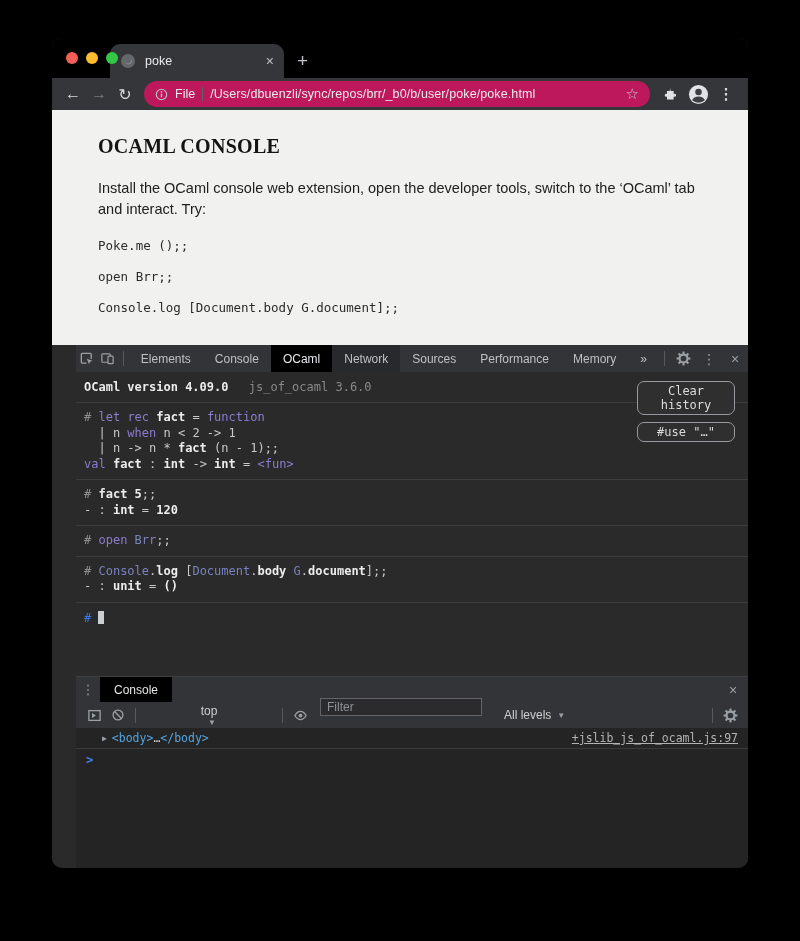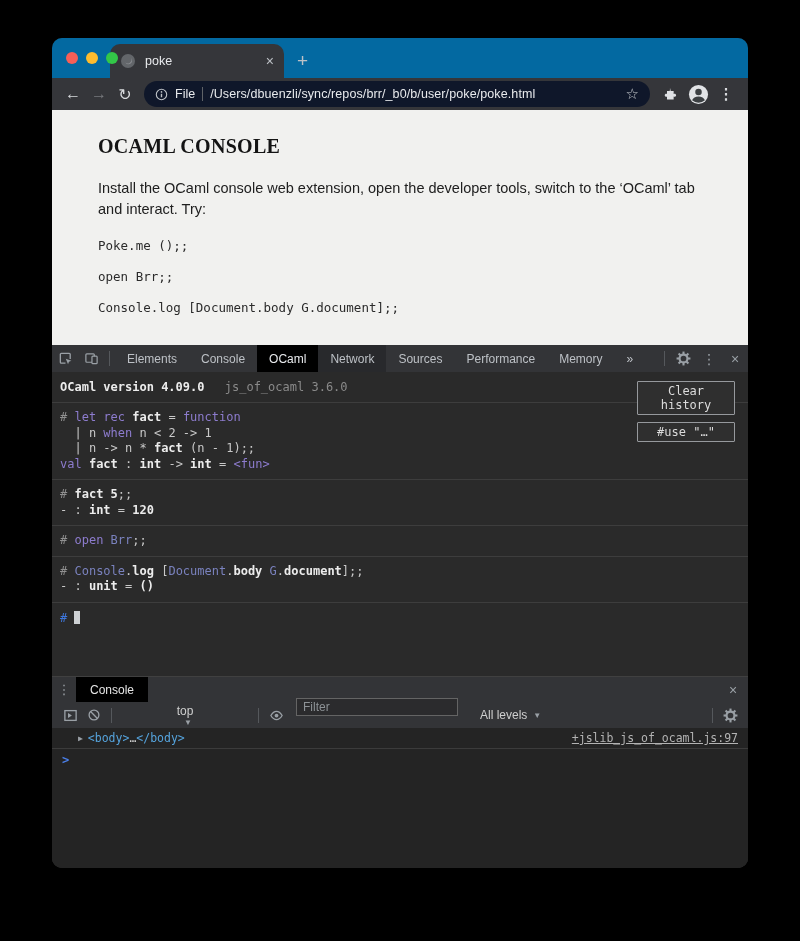--- a/index.html
+++ b/index.html
@@ -4,59 +4,59 @@
 <style>
   * { margin:0; padding:0; box-sizing:border-box; }
   html,body { width:800px; height:941px; background:#000; overflow:hidden;
               font-family:"Liberation Sans", sans-serif; }
 
   .window { position:absolute; left:52px; top:38px; width:696px; height:830px;
             border-radius:10px; overflow:hidden; background:#242424;
             display:flex; flex-direction:column; }
 
   
-  .tabstrip { height:40px; background:#0369a1; flex:none; position:relative;
+  .tabstrip { height:40px; background:#000000; flex:none; position:relative;
               display:flex; align-items:flex-end; }
   .traffic { position:absolute; left:14px; top:14px; display:flex; gap:8px; }
   .light { width:12px; height:12px; border-radius:50%; }
   .light.red { background:#f65f57; } .light.yellow { background:#fdbc2e; }
   .light.green { background:#33c748; }
   .tab { margin-left:58px; width:174px; height:34px; background:#35363a;
          border-radius:10px 10px 0 0; display:flex; align-items:center;
          padding:0 10px; gap:9px; }
   .tab-title { flex:1; color:#e8eaed; font-size:12.5px; }
   .tab-close { color:#bdc1c6; font-size:14px; cursor:default; }
   .newtab { height:34px; display:flex; align-items:center; margin-left:13px;
             color:#bdc1c6; font-size:19px; }
 
   
   .toolbar { height:32px; background:#35363a; flex:none; display:flex;
              align-items:center; padding:0 8px; }
   .nav-btn { width:26px; text-align:center; font-size:16px; color:#d8dadd; }
   .nav-btn.disabled { color:#77797d; }
-  .omnibox { flex:1; height:26px; background:#0f172a; border-radius:13px;
+  .omnibox { flex:1; height:26px; background:#be185d; border-radius:13px;
              display:flex; align-items:center; padding:0 11px; margin:0 6px;
              gap:7px; color:#e8eaed; font-size:12.5px; }
   .omni-sep { width:1px; height:14px; background:#5f6368; }
   .omni-url { flex:1; white-space:nowrap; overflow:hidden; letter-spacing:.1px; }
   .omni-star { color:#c3c7cb; font-size:15px; }
   .tb-icon { width:28px; display:flex; justify-content:center; align-items:center; }
   .menu-dots { color:#d8dadd; font-size:15px; font-weight:bold; }
 
   
   .page { height:235px; background:#f1f1ef; color:#202020; padding:25px 46px 0;
           flex:none; overflow:hidden; }
   .page h1 { font-size:20px; letter-spacing:.3px; color:#141414; margin-bottom:20px;font-family:Liberation Serif, serif; }
   .page p { font-size:14.5px; line-height:21px; margin-bottom:18px; max-width:606px; }
   .inline-code { font-family:"DejaVu Sans Mono", monospace; font-size:12.5px; color:#2b2b2b; }
   .page-codeline { font-family:"DejaVu Sans Mono", monospace; font-size:12.5px;
                    color:#2b2b2b; margin-bottom:16px; }
 
   
-  .devtools { flex:1; display:flex; flex-direction:column; background:#2a2a2a; }
+  .devtools { flex:1; display:flex; flex-direction:column; background:#2a2a2a;padding-left:24px; }
   .dt-tabbar { height:27px; background:#333437; flex:none; display:flex;
                align-items:stretch; color:#bdc1c6; font-size:12px; }
   .dt-iconbtn { width:26px; display:flex; align-items:center; justify-content:center; }
   .dt-sep { width:1px; height:15px; background:#55585c; align-self:center; margin:0 5px; }
   .dt-tab { padding:0 12px; display:flex; align-items:center; white-space:nowrap; }
   .dt-tab.selected { background:#000; color:#e8eaed; }
   .dt-tab.hover { background:#28292c; }
   .dt-right { margin-left:auto; display:flex; align-items:stretch; }
   .dt-close, .dt-menu { width:26px; display:flex; align-items:center;
                         justify-content:center; color:#9aa0a6; font-size:14px; }
@@ -65,21 +65,21 @@
   .ocaml-pane { flex:1; position:relative; overflow:hidden;
                 font-family:"DejaVu Sans Mono", monospace; font-size:12px;
                 color:#c9c9c9; background:#2a2a2a; }
   .repl-header { padding:8px 8px 8px; border-bottom:1px solid #3d3d3d; }
   .ver-bold { color:#ececec; font-weight:bold; }
   .ver-dim  { color:#8a8a8a; margin-left:13px; }
   .repl-buttons { position:absolute; top:9px; right:13px; display:flex;
                   flex-direction:column; gap:7px; }
   .repl-btn { width:98px; border:1px solid #96999d; background:#2f2f2f;
               color:#dcdcdc; font-family:"DejaVu Sans Mono", monospace;
-              font-size:12px; padding:2px 4px; border-radius:1px; text-align:center; }
+              font-size:12px; padding:2px 4px; border-radius:7px; text-align:center; }
   .repl-entry { padding:7px 8px; border-bottom:1px solid #3d3d3d; }
   .repl-line { line-height:15.5px; white-space:pre; }
   .c-h { color:#909090; } .c-p { color:#c9c9c9; }
   .c-k { color:#8d7cce; } .c-m { color:#7a82be; }
   .c-b { color:#ececec; font-weight:bold; }
   .prompt-line { padding:8px 8px; }
   .c-blue { color:#3e77dd; }
   .cursor { display:inline-block; width:6px; height:13px; background:#cdd0d3;
             vertical-align:-2px; }
 

